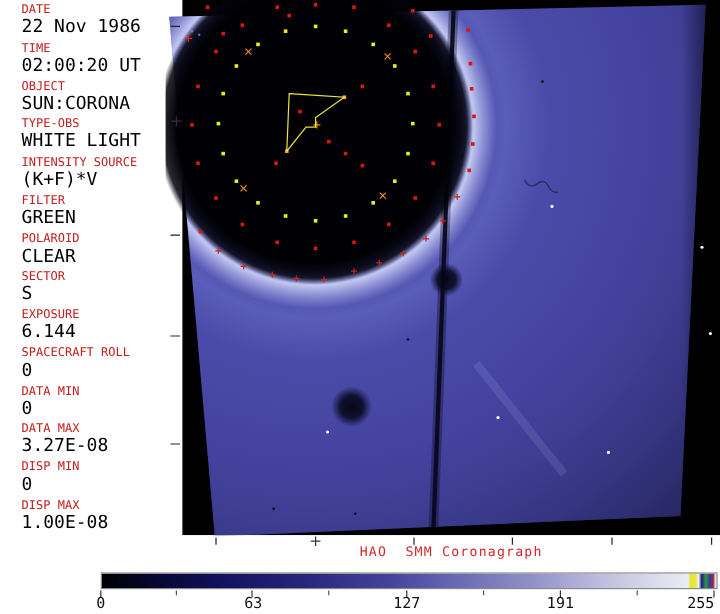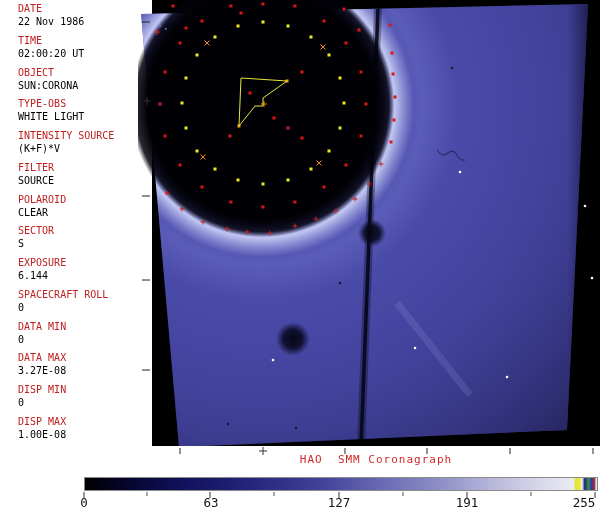--- a/index.html
+++ b/index.html
@@ -2,21 +2,21 @@
 <html><head>
 <meta charset="utf-8">
 <style>
   html,body{margin:0;padding:0;background:#fff;}
   #app{position:relative;width:600px;height:512px;background:#ffffff;overflow:hidden;
        font-family:"DejaVu Sans Mono","Liberation Mono",monospace;}
   
   #sidebar{position:absolute;left:0;top:0;width:152px;height:446px;background:#fff;padding-top:3px;box-sizing:border-box;}
   .field{height:31.75px;padding-left:18px;overflow:visible;}
   .flabel{font-size:10px;line-height:11px;color:#c02020;letter-spacing:0px;white-space:nowrap;}
-  .fvalue{font-size:10px;line-height:14px;color:#000;margin-top:1px;white-space:nowrap;}
+  .fvalue{font-size:15px;line-height:14px;color:#000;margin-top:1px;white-space:nowrap;}
   
   #imgsvg{position:absolute;left:138px;top:0;}
   #botsvg{position:absolute;left:0;top:446px;}
   
   #title{position:absolute;left:152px;top:453px;width:448px;text-align:center;
          font-size:11px;letter-spacing:1px;color:#d22828;white-space:pre;}
   #colorbar{position:absolute;left:84px;top:477px;width:512px;height:12px;
     border:1px solid #8a8a8a;box-sizing:content-box;
     background:linear-gradient(to right,
       #000000 0%, #05052e 8%, #121260 20%, #26267c 33%, #44449c 47%,
@@ -46,21 +46,21 @@
     <div class="field">
       <div class="flabel">TYPE-OBS</div>
       <div class="fvalue">WHITE LIGHT</div>
     </div>
     <div class="field">
       <div class="flabel">INTENSITY SOURCE</div>
       <div class="fvalue">(K+F)*V</div>
     </div>
     <div class="field">
       <div class="flabel">FILTER</div>
-      <div class="fvalue">SOURCE</div>
+      <div class="fvalue">GREEN</div>
     </div>
     <div class="field">
       <div class="flabel">POLAROID</div>
       <div class="fvalue">CLEAR</div>
     </div>
     <div class="field">
       <div class="flabel">SECTOR</div>
       <div class="fvalue">S</div>
     </div>
     <div class="field">

